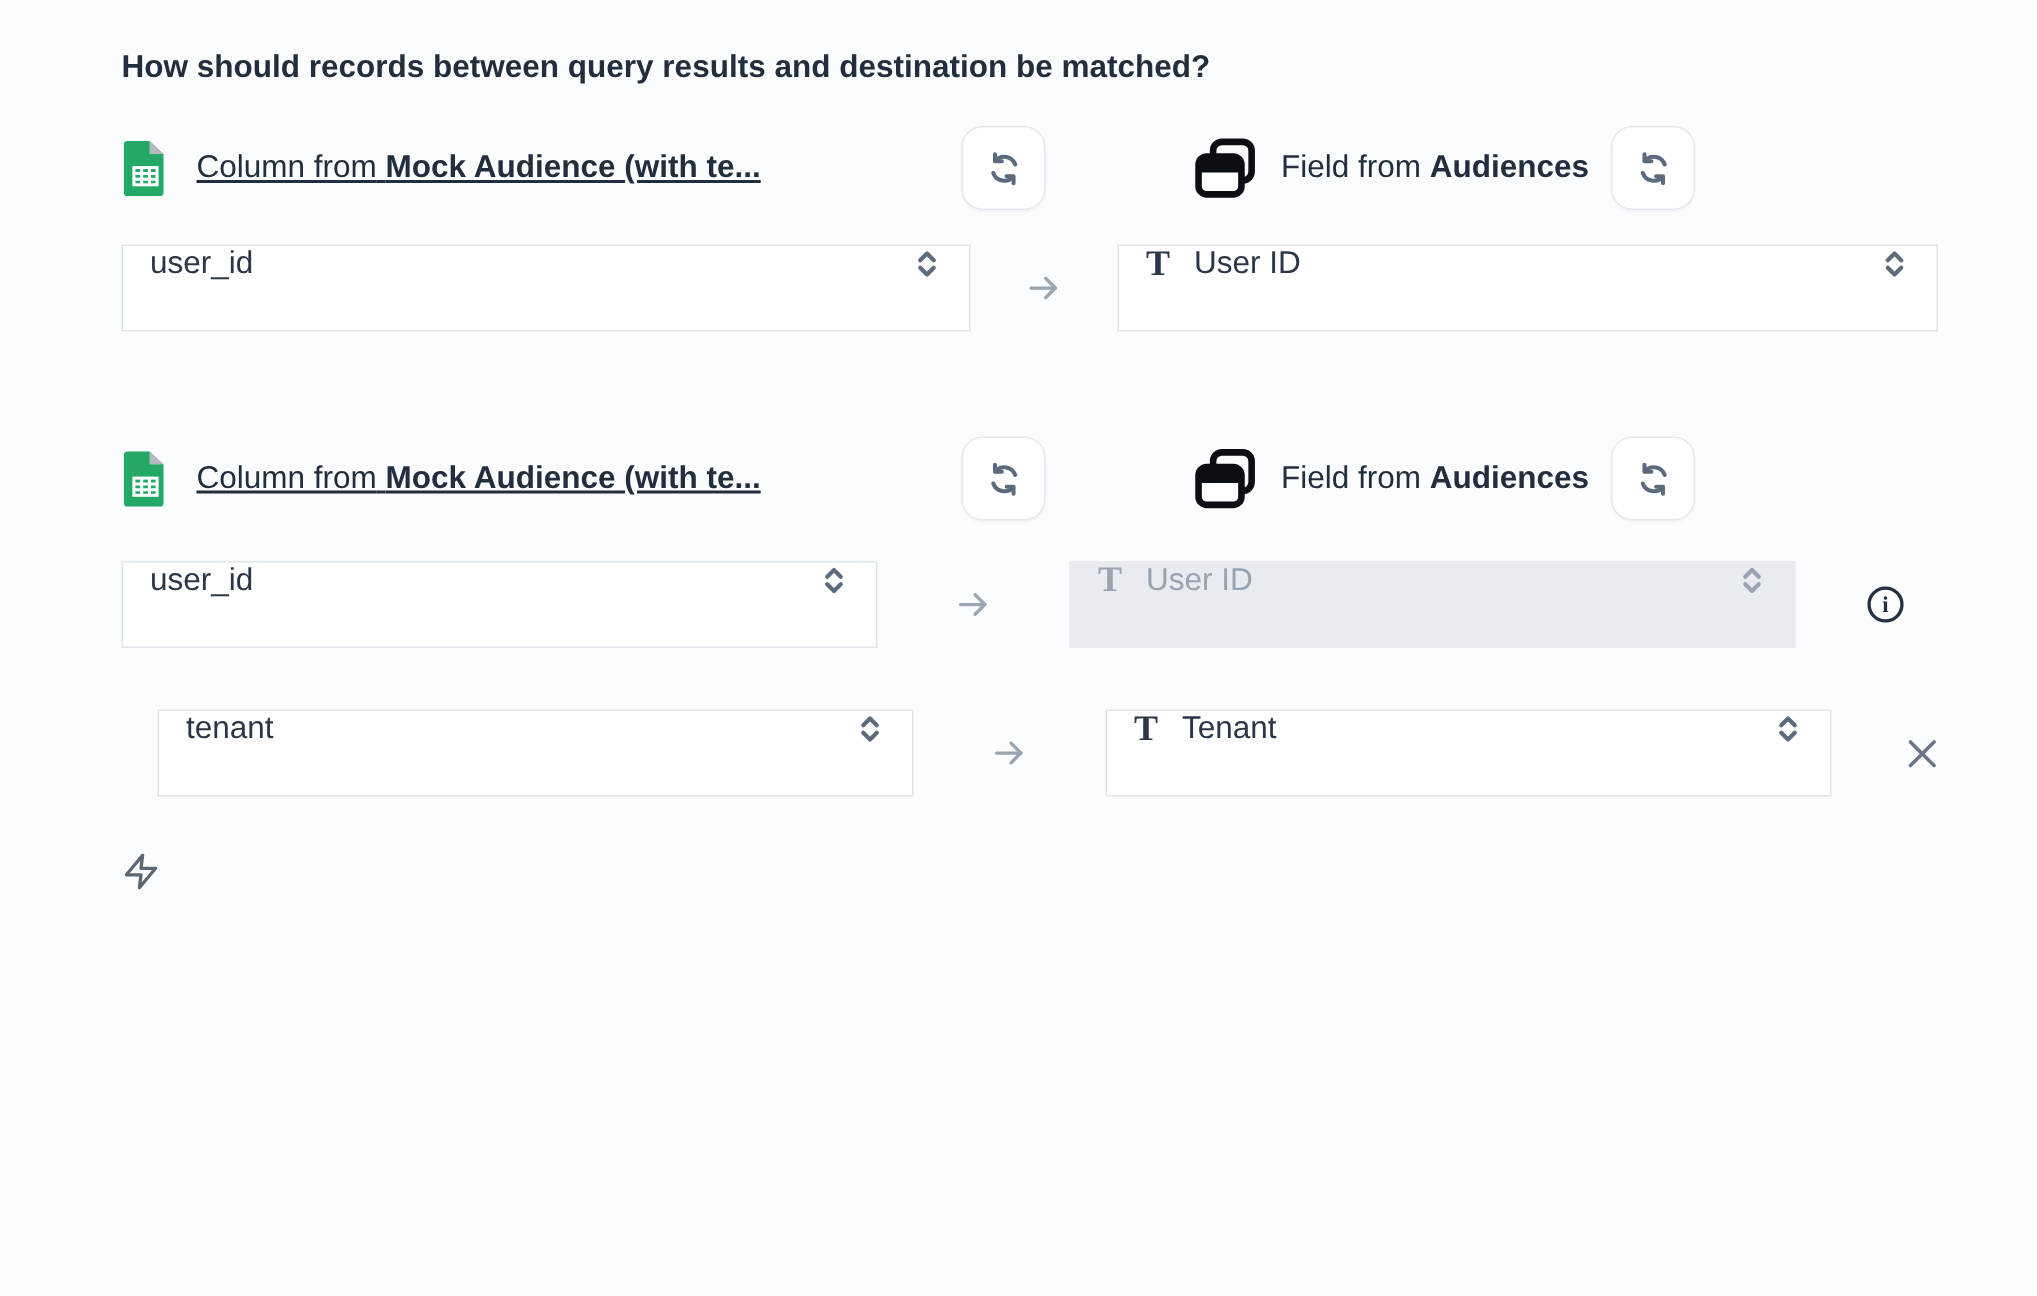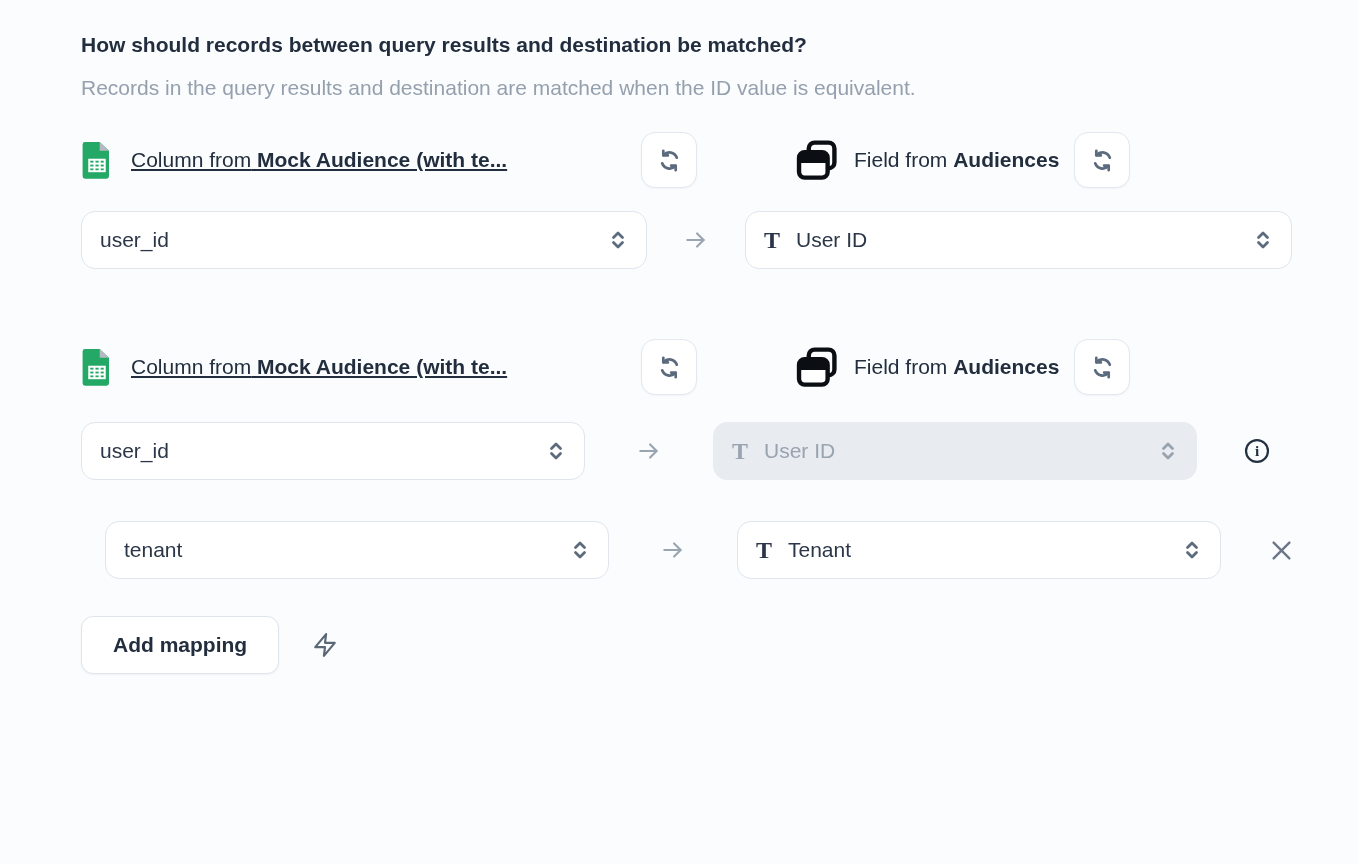--- a/index.html
+++ b/index.html
@@ -38,22 +38,22 @@
   }
 
   
   .map-row { display:grid; align-items:center; }
   .map-row.cols-a { grid-template-columns:566px 98px 547px; margin-top:23px; }
   .map-row.cols-b { grid-template-columns:504px 128px 484px 78px; }
   .row-gap-a { margin-top:27px; }
   .row-gap-b { margin-top:41px;padding-left:24px; }
 
   .select {
-    height:58px; display:flex; align-items:center;
-    background:#ffffff; border:1px solid #dfe5eb; border-radius:14px;
+    height:58px; display:flex; 
+    background:#ffffff; border:1px solid #dfe5eb; border-radius:0;
     padding:0 16px 0 18px; font-size:21px; color:#2b3648; cursor:pointer;
   }
   .select .updown { margin-left:auto; color:#5c6c7e; display:flex; }
   .select.disabled { background:#e8ebef; border-color:#e8ebef; color:#9aa3b0; }
   .select.disabled .updown { color:#99a3af; }
   .t-badge {
     font-family:"Liberation Serif", serif; font-weight:700; font-size:24px;
     margin-right:16px; color:#2b3648; line-height:1;
   }
   .select.disabled .t-badge { color:#9aa3b0; }
@@ -78,21 +78,20 @@
 
   svg { display:block; }
 </style>
 </head>
 <body>
 
 <div class="page">
 
   <section>
     <h2 class="section-heading">How should records between query results and destination be matched?</h2>
-    <p class="section-desc">Records in the query results and destination are matched when the ID value is equivalent.</p>
 
     <div class="header-row">
       <div class="hdr-cell left">
         <span>
           <svg width="32" height="40" viewBox="0 0 24 30">
             <path d="M3 1.5 h11 L21 8 v19.2 a1.8 1.8 0 0 1 -1.8 1.8 H3 a1.8 1.8 0 0 1 -1.8 -1.8 V3.3 A1.8 1.8 0 0 1 3 1.5 z" fill="#23a866"></path>
             <path d="M14 1.5 L21 8 h-7 z" fill="#b4bac0"></path>
             <g stroke="#ffffff" stroke-width="1.5" fill="none">
               <rect x="6.2" y="14.8" width="11.6" height="8.6"></rect>
               <line x1="6.2" y1="17.7" x2="17.8" y2="17.7"></line>
@@ -288,21 +287,20 @@
         <span style="cursor:pointer;color:#6a7587;">
           <svg width="27" height="27" viewBox="0 0 24 24" fill="none" stroke="currentColor" stroke-width="2.1" stroke-linecap="round">
             <path d="M5 5 L19 19"></path>
               <path d="M19 5 L5 19"></path>
           </svg>
         </span>
       </div>
     </div>
 
     <div class="footer-row">
-      <button class="add-btn">Add mapping</button>
       <span class="zap">
         <svg width="26" height="26" viewBox="0 0 24 24" fill="none" stroke="currentColor" stroke-width="2" stroke-linejoin="round">
           <path d="M13 2 L3 14 h9 l-1 8 10 -12 h-9 l1 -8 z"></path>
         </svg>
       </span>
     </div>
   </section>
 
 </div>
 

